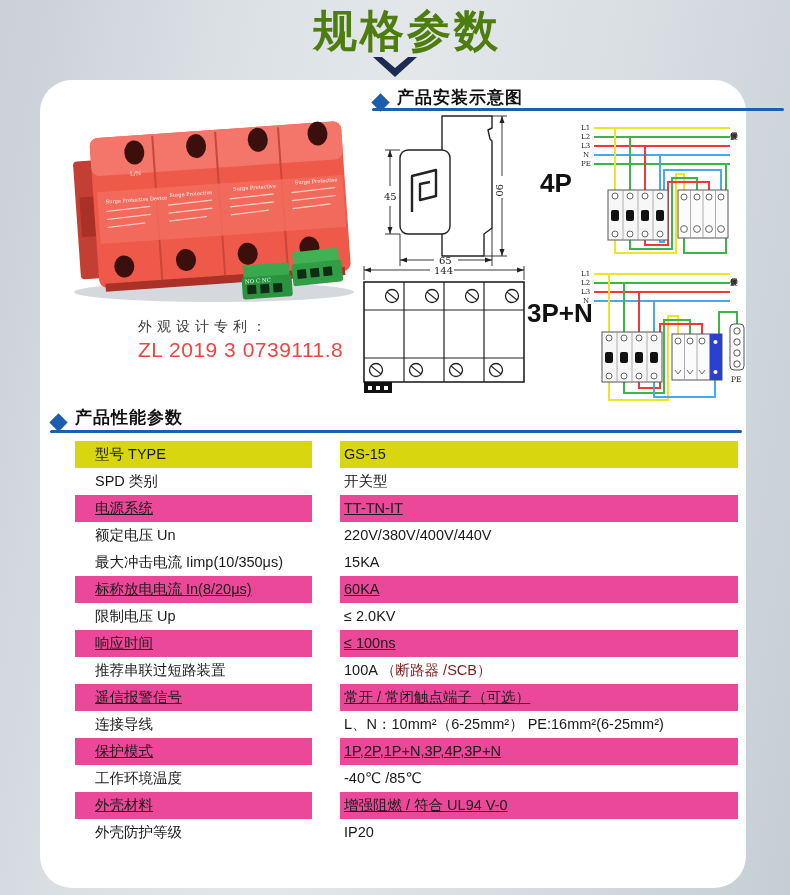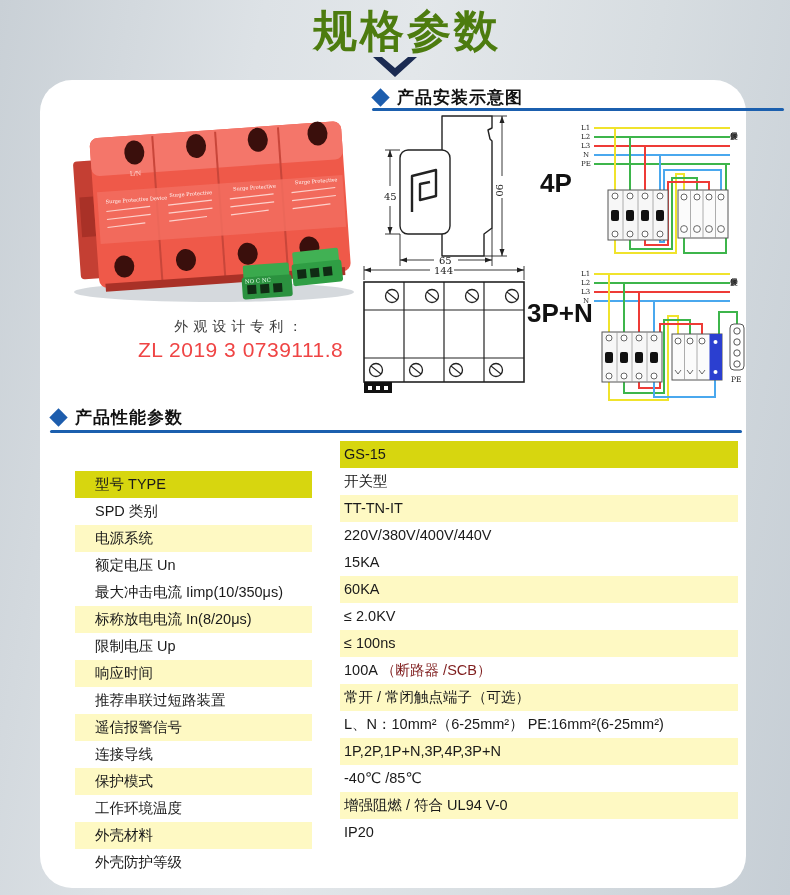--- a/index.html
+++ b/index.html
@@ -10,34 +10,34 @@
   }
   .abs{position:absolute;}
   .page-title{
     left:0;right:0;top:2px;text-align:center;
     font-size:44px;font-weight:900;letter-spacing:3px;color:#4d7c0f;padding-left:24px;
   }
   .title-chevron{left:373px;top:57px;}
   .card{
     left:40px;top:80px;width:706px;height:808px;background:#ffffff;border-radius:32px;
   }
-  .sec-header{display:flex;align-items:center;gap:10px;}
+  .sec-header{display:flex;align-items:flex-end;gap:10px;}
   .sec-diamond{width:13px;height:13px;background:#1d5dad;transform:rotate(45deg);}
   .sec-title{font-size:17px;font-weight:700;color:#111111;letter-spacing:1px;}
   .sec-rule{height:3px;background:#1b5fae;border-radius:2px;}
-  .patent-label{font-size:14px;color:#3c3c3c;letter-spacing:5px;text-align:center;}
+  .patent-label{font-size:14px;color:#3c3c3c;letter-spacing:5px;}
   .patent-number{font-size:21px;color:#ef4444;letter-spacing:0.5px;margin-top:2px;}
   .dim-label{font-size:26px;font-weight:700;color:#111;}
   
   .spec-table{left:35px;top:361px;width:663px;}
   .row{display:flex;height:27px;}
   .cell{height:27px;line-height:27px;font-size:14.5px;color:#1a1a1a;white-space:nowrap;}
-  .cell.label{width:237px;padding-left:20px;box-sizing:border-box;margin-top:30px;}
+  .cell.label{width:237px;padding-left:20px;box-sizing:border-box;}
   .cell.value{flex:1;margin-left:28px;padding-left:4px;box-sizing:border-box;}
-  .row.alt .cell{background:#fef9c3;}
+  .row.alt .cell{background:#ec4899;text-decoration:underline;}
   .row.hl .cell{background:#d7d60f;}
   .red{color:#7f1d1d;}
   svg text{font-family:"DejaVu Serif","Liberation Serif",serif;}
   .vtext{writing-mode:vertical-rl;}
 </style>
 </head>
 <body>
 
 <div class="abs page-title">规格参数</div>
 <svg class="abs title-chevron" width="44" height="20">

